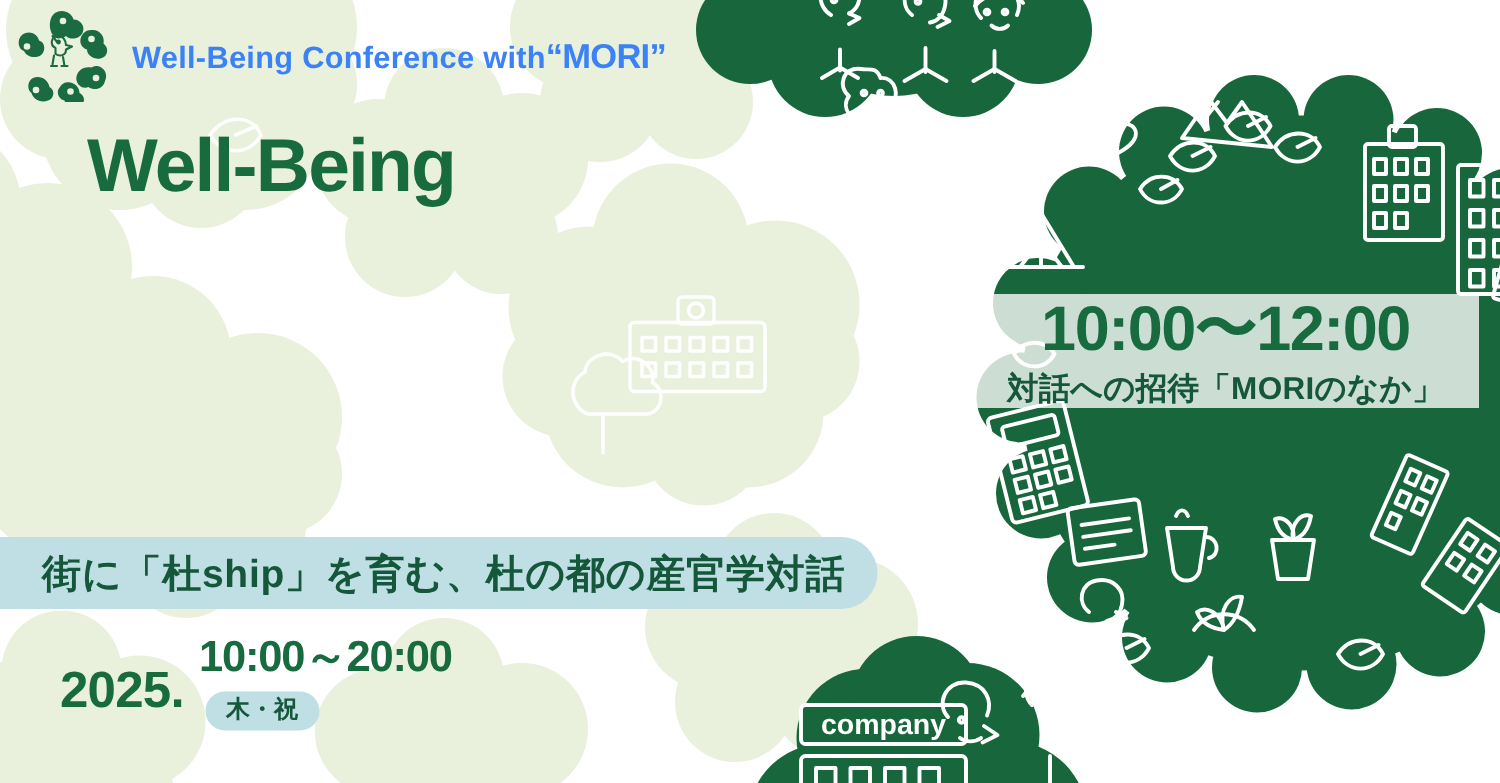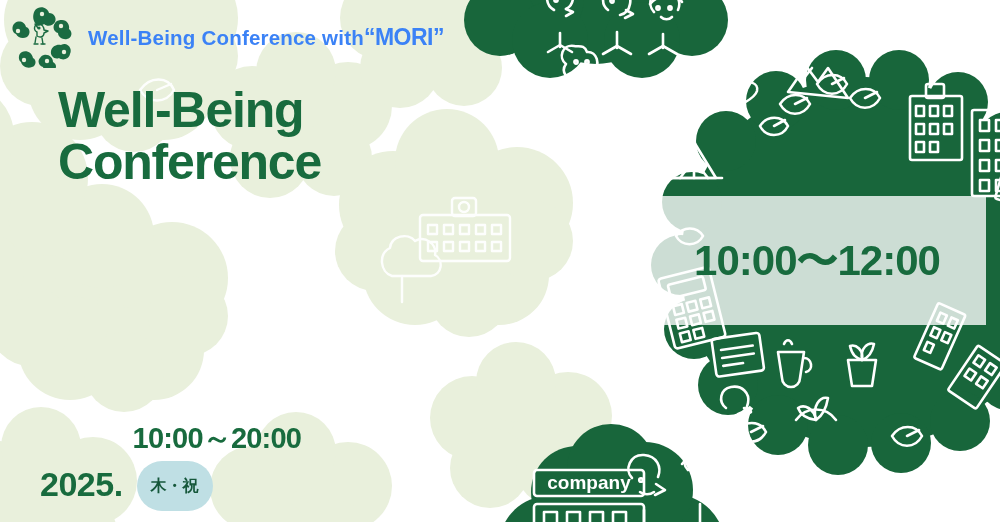--- a/index.html
+++ b/index.html
@@ -96,27 +96,27 @@
     margin-left:10px;padding-bottom:10px;text-align:right;
   }
   .time-range{
     font-size:29px;font-weight:700;line-height:1;letter-spacing:-.8px;
   }
   .daybadge{
     margin-top:8px;margin-left:4px;
     background:#BFDFE4;color:#15573A;
     border-radius:999px;
     font-size:16px;font-weight:700;
-    padding:17px 14px;line-height:1;
+    padding:5px 14px;line-height:1;
   }
 
   
   .panel{
     position:absolute;left:648px;top:196px;
-    width:338px;height:129px;
+    width:338px;height:76px;
     background:rgba(255,255,255,.78);
     display:flex;flex-direction:column;
     align-items:center;justify-content:center;
   }
   .panel-time{
     color:#186B3E;font-size:42px;font-weight:700;
     line-height:1;letter-spacing:-1px;white-space:nowrap;
   }
   .panel-sub{
     color:#15573A;font-size:21px;font-weight:700;
@@ -483,30 +483,33 @@
         </g>
       </svg>
     </div>
 
     <div class="eyebrow">
       <span>Well-Being Conference with</span><span class="qm">“MORI”</span>
     </div>
 
     <div class="title">
       <span class="l1">Well-Being</span>
-      <span class="l2">Conference</span>
     </div>
 
+    <div class="subtitle-bar">
+      <span class="subtitle-text">街に「杜ship」を育む、杜の都の産官学対話</span>
+    </div>
 
     <div class="date-row">
       <span class="year">2025.</span>
       <span class="time-block">
         <span class="time-range">10:00～20:00</span>
         <span class="daybadge">木・祝</span>
       </span>
     </div>
 
     <div class="panel">
       <span class="panel-time">10:00〜12:00</span>
+      <span class="panel-sub">対話への招待「MORIのなか」</span>
     </div>
 
   </div>
 </div>
 
 </body></html>

